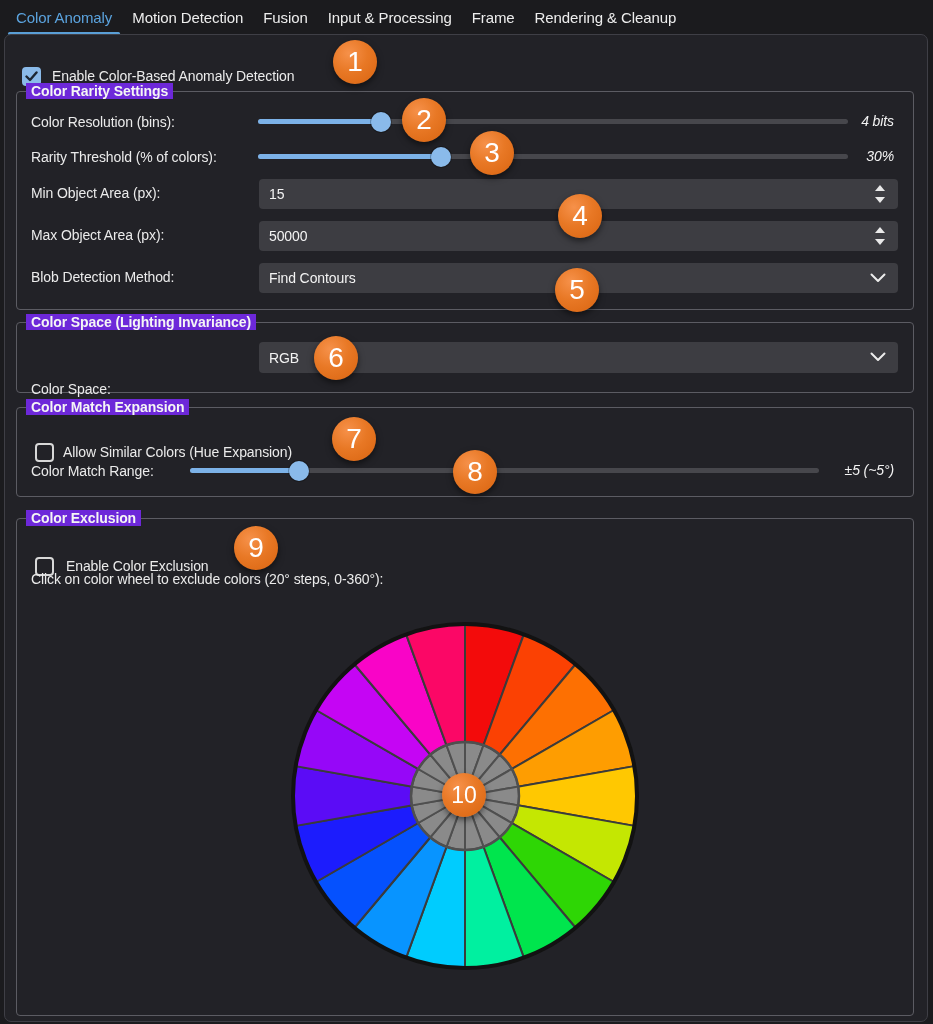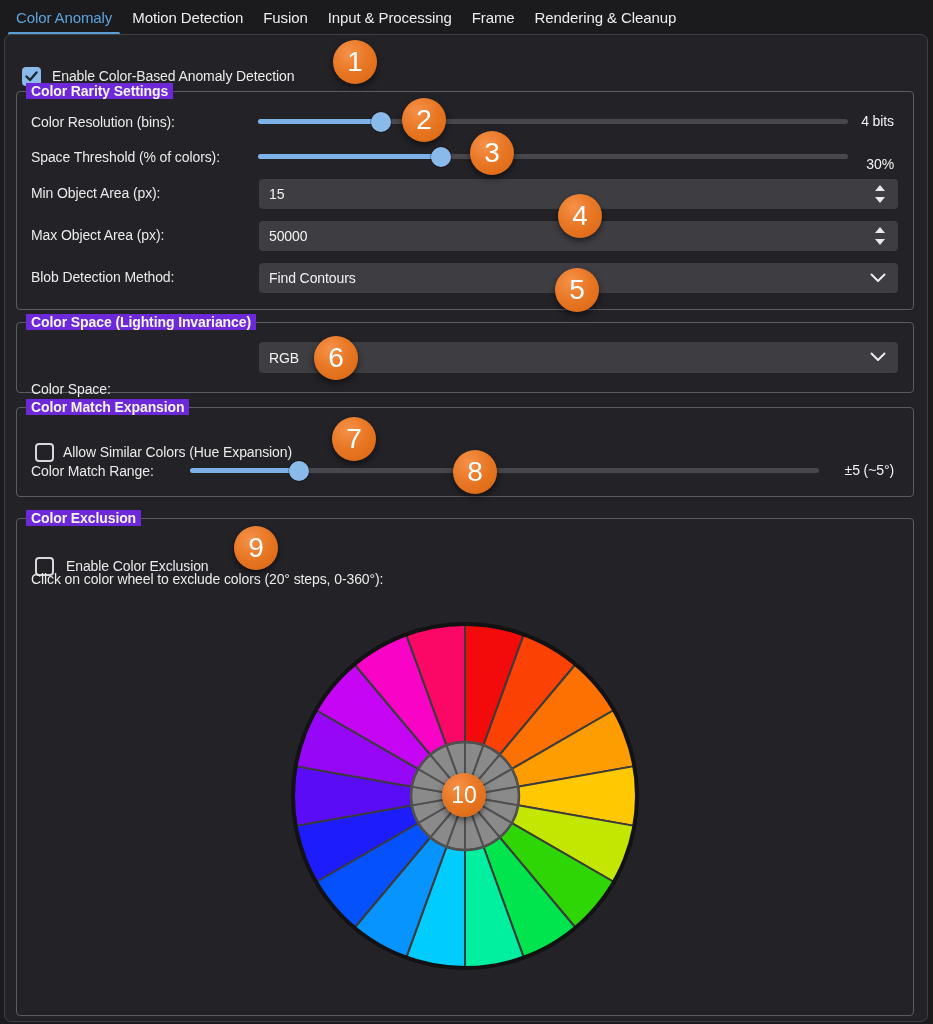--- a/index.html
+++ b/index.html
@@ -12,21 +12,21 @@
   .tabbar{position:absolute;top:0;left:0;right:0;height:34px;display:flex;align-items:center;padding-left:6px;}
   .tab{position:relative;padding:7px 10px;font-size:15px;color:#ededed;cursor:default;white-space:nowrap;}
   .tab.active{color:#5ba3de;}
   .tab.active::after{content:"";position:absolute;left:2px;right:2px;bottom:-2px;height:3px;background:#5a9fd6;border-radius:2px;}
   
   .pane{position:absolute;top:34px;left:4px;right:5px;bottom:2px;background:#222227;border:1px solid #3f3f46;border-radius:7px;}
   
   .group{position:absolute;border:1px solid #5c5c63;border-radius:4px;background:#222227;}
   .gtitle{position:absolute;top:-9px;left:9px;background:#6d28d9;padding:0 5px;font-weight:bold;font-size:14px;color:#f5f5f5;white-space:nowrap;}
   .rlabel{position:absolute;left:14px;font-size:14px;color:#ebebeb;white-space:nowrap;}
-  .rvalue{position:absolute;right:19px;font-size:14px;color:#f3f3f3;white-space:nowrap;}
+  .rvalue{position:absolute;right:19px;font-size:14px;color:#f3f3f3;white-space:nowrap;font-style:italic;}
   
   .cb-row{position:absolute;display:flex;align-items:center;gap:11px;height:22px;margin-top:19px;}
   .cb{width:19px;height:19px;box-sizing:border-box;border:2px solid #d8d8d8;border-radius:4px;background:transparent;display:flex;align-items:center;justify-content:center;flex:0 0 auto;}
   .cb svg{visibility:hidden;}
   .cb.checked{background:#8abae9;border-color:#8abae9;}
   .cb.checked svg{visibility:visible;}
   .cb-label{font-size:14px;color:#ebebeb;white-space:nowrap;}
   
   .slider{position:absolute;height:20px;}
   .slider .track{position:absolute;left:0;right:0;top:7px;height:5px;background:#47474c;border-radius:3px;}
@@ -83,27 +83,27 @@
     <div class="gtitle">Color Rarity Settings</div>
 
     <span class="rlabel" style="top:22px;">Color Resolution (bins):</span>
     <div class="slider" style="left:241px;top:20px;width:590px;">
       <div class="track"></div>
       <div class="fill" style="width: 20.8%;"></div>
       <div class="handle" style="left: 20.8%;"></div>
     </div>
     <span class="rvalue" style="top:21px;">4 bits</span>
 
-    <span class="rlabel" style="top:57px;">Space Threshold (% of colors):</span>
+    <span class="rlabel" style="top:57px;">Rarity Threshold (% of colors):</span>
     <div class="slider" style="left:241px;top:55px;width:590px;">
       <div class="track"></div>
       <div class="fill" style="width: 31%;"></div>
       <div class="handle" style="left: 31%;"></div>
     </div>
-    <span class="rvalue" style="top:64px;text-align:right;">30%</span>
+    <span class="rvalue" style="top:56px;text-align:right;">30%</span>
 
     <span class="rlabel" style="top:93px;">Min Object Area (px):</span>
     <div class="spin" style="left:242px;top:87px;">
       <span class="spin-val">15</span>
       <span class="arrows">
         <span class="arr-up"></span>
         <span class="arr-down"></span>
       </span>
     </div>
 

